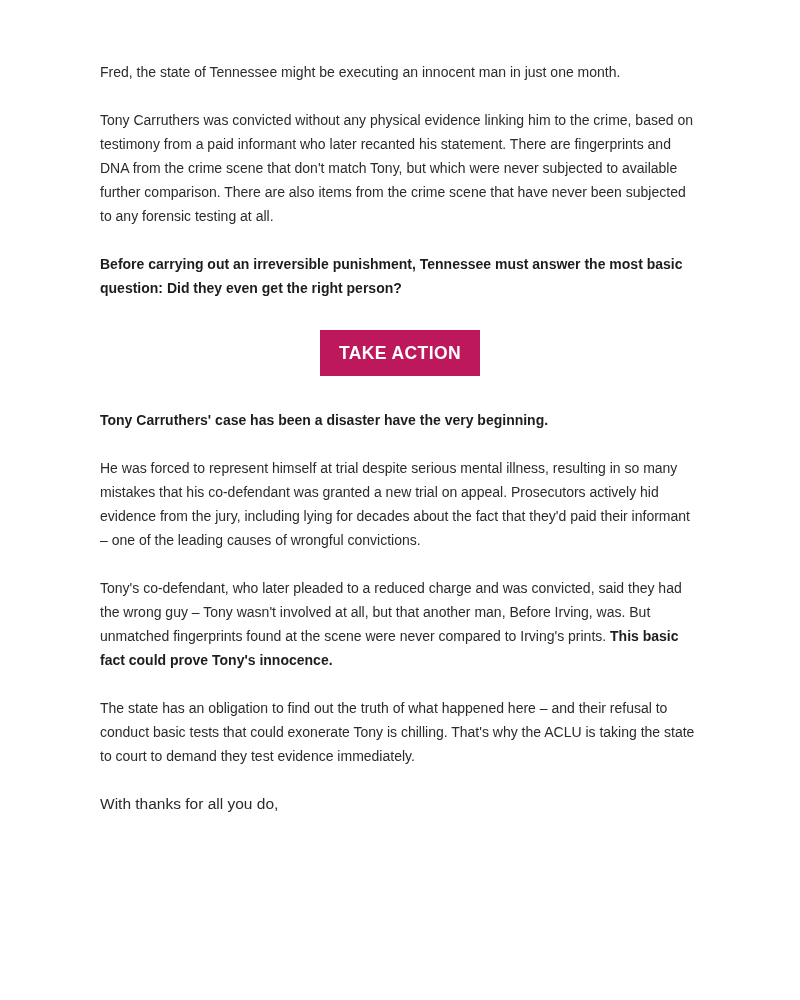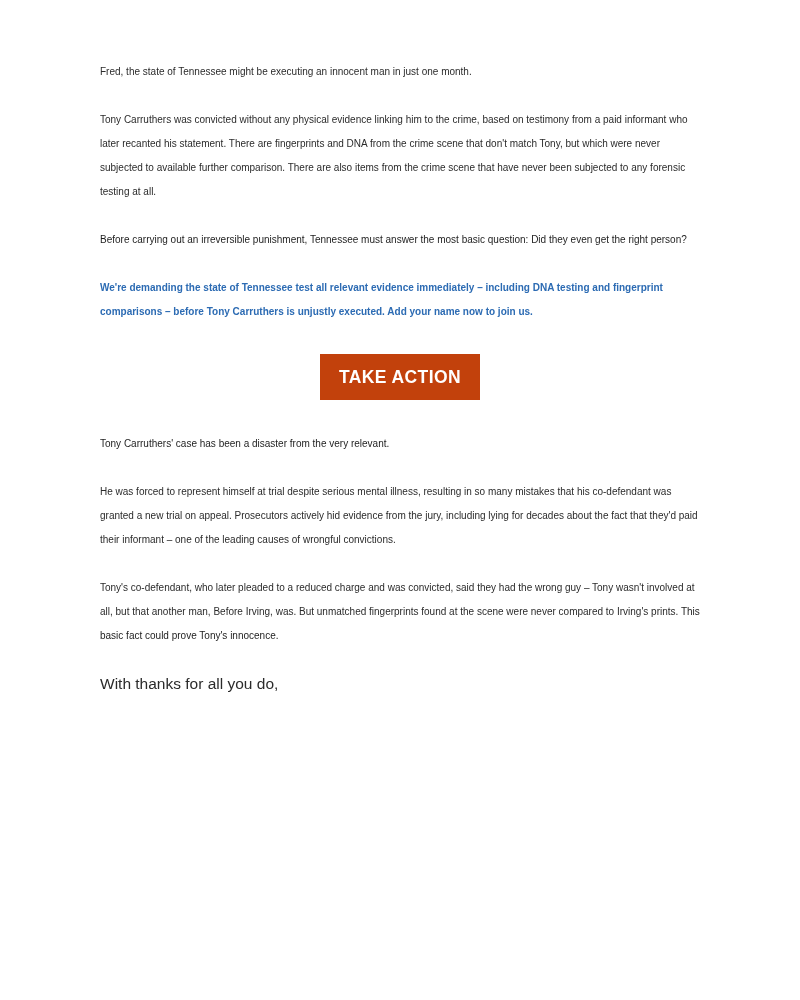--- a/index.html
+++ b/index.html
@@ -16,46 +16,46 @@
     -webkit-font-smoothing: antialiased;
   }
   .email-body {
     width: 600px;
     margin: 0 auto;
     padding-top: 60px;
     box-sizing: content-box;
   }
   p.para {
     margin: 0 0 24px 0;
-    font-size: 10px;
+    font-size: 14px;
     line-height: 24px;
     color: #2b2b2b;
     letter-spacing: 0.0px;
   }
   p.para.bold,
   .bold-run {
-    font-weight: normal;
+    font-weight: bold;
     color: #1d1d1d;
   }
   p.para.linkpara {
     color: #2c6bb3;
     font-weight: bold;
   }
   p.para.linkpara .linktext {
     color: #2c6bb3;
     text-decoration: none;
     cursor: pointer;
   }
   .cta-wrap {
     text-align: center;
     margin: 30px 0 32px 0;
   }
   .cta-button {
     display: inline-block;
-    background: #c2410c;
+    background: #be185d;
     color: #ffffff;
     font-weight: bold;
     font-size: 17.5px;
     letter-spacing: 0.4px;
     line-height: 46px;
     height: 46px;
     width: 160px;
     text-align: center;
     text-decoration: none;
     border: none;
@@ -74,29 +74,29 @@
 <body>
 
 <div class="email-body">
 
   <p class="para">Fred, the state of Tennessee might be executing an innocent man in just one month.</p>
 
   <p class="para">Tony Carruthers was convicted without any physical evidence linking him to the crime, based on testimony from a paid informant who later recanted his statement. There are fingerprints and DNA from the crime scene that don't match Tony, but which were never subjected to available further comparison. There are also items from the crime scene that have never been subjected to any forensic testing at all.</p>
 
   <p class="para bold">Before carrying out an irreversible punishment, Tennessee must answer the most basic question: Did they even get the right person?</p>
 
-  <p class="para linkpara"><a class="linktext" href="#">We're demanding the state of Tennessee test all relevant evidence immediately – including DNA testing and fingerprint comparisons – before Tony Carruthers is unjustly executed. Add your name now to join us.</a></p>
 
   <div class="cta-wrap">
     <a class="cta-button" href="#">TAKE ACTION</a>
   </div>
 
-  <p class="para bold">Tony Carruthers' case has been a disaster from the very relevant.</p>
+  <p class="para bold">Tony Carruthers' case has been a disaster have the very beginning.</p>
 
   <p class="para">He was forced to represent himself at trial despite serious mental illness, resulting in so many mistakes that his co-defendant was granted a new trial on appeal. Prosecutors actively hid evidence from the jury, including lying for decades about the fact that they'd paid their informant – one of the leading causes of wrongful convictions.</p>
 
   <p class="para"><span>Tony's co-defendant, who later pleaded to a reduced charge and was convicted, said they had the wrong guy – Tony wasn't involved at all, but that another man, Before Irving, was. But unmatched fingerprints found at the scene were never compared to Irving's prints. </span><span class="bold-run">This basic fact could prove Tony's innocence.</span></p>
 
+  <p class="para">The state has an obligation to find out the truth of what happened here – and their refusal to conduct basic tests that could exonerate Tony is chilling. That's why the ACLU is taking the state to court to demand they test evidence immediately.</p>
 
 
   <p class="signoff">With thanks for all you do,</p>
 
 </div>
 
 </body></html>

